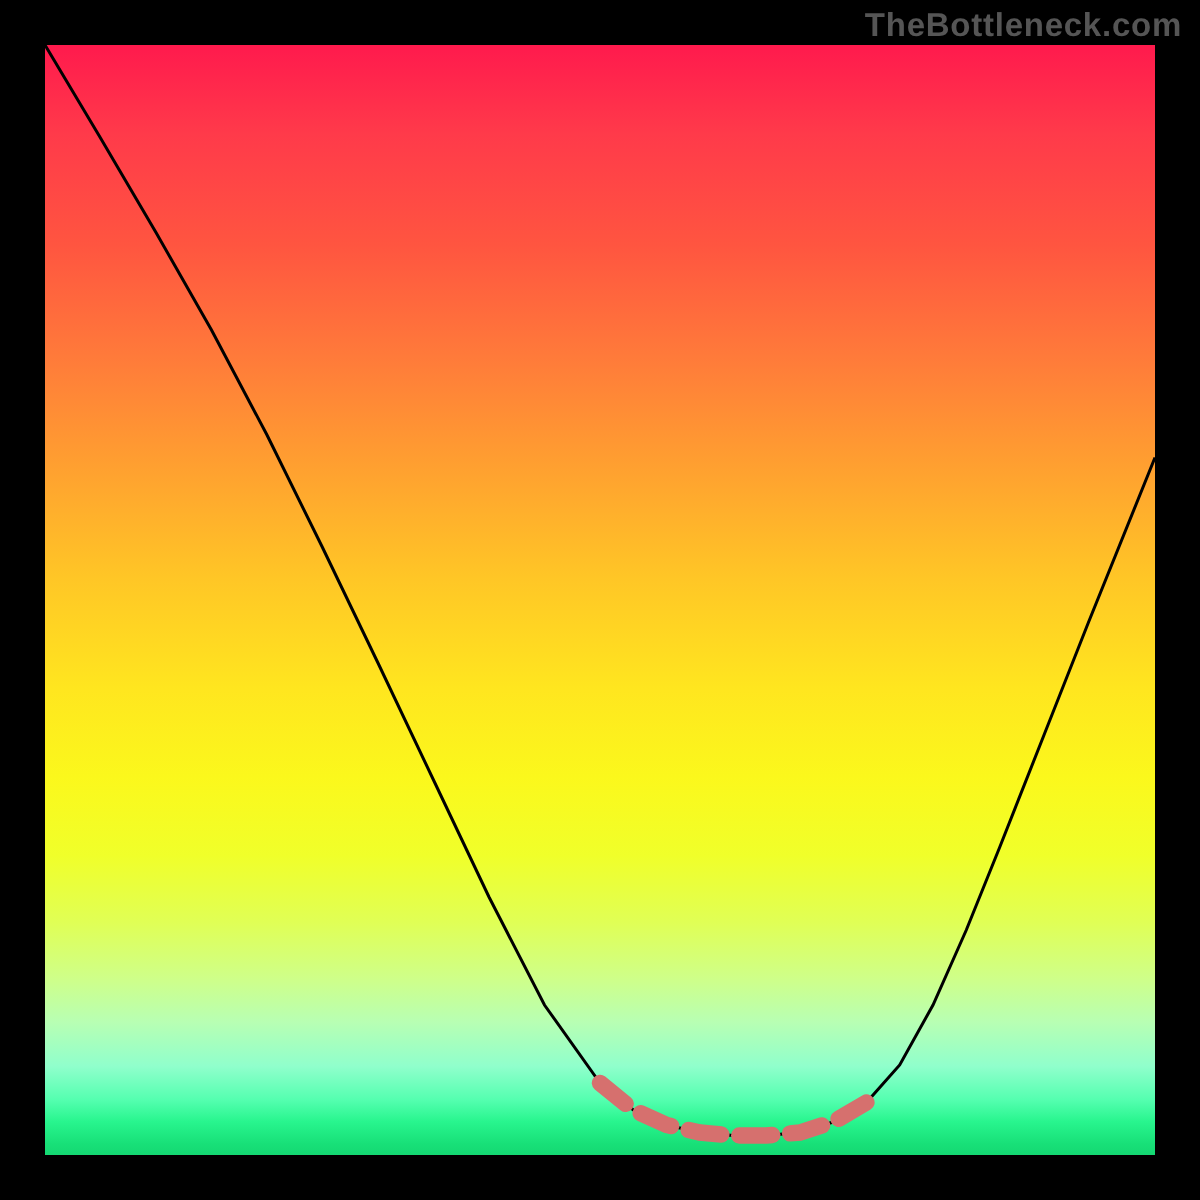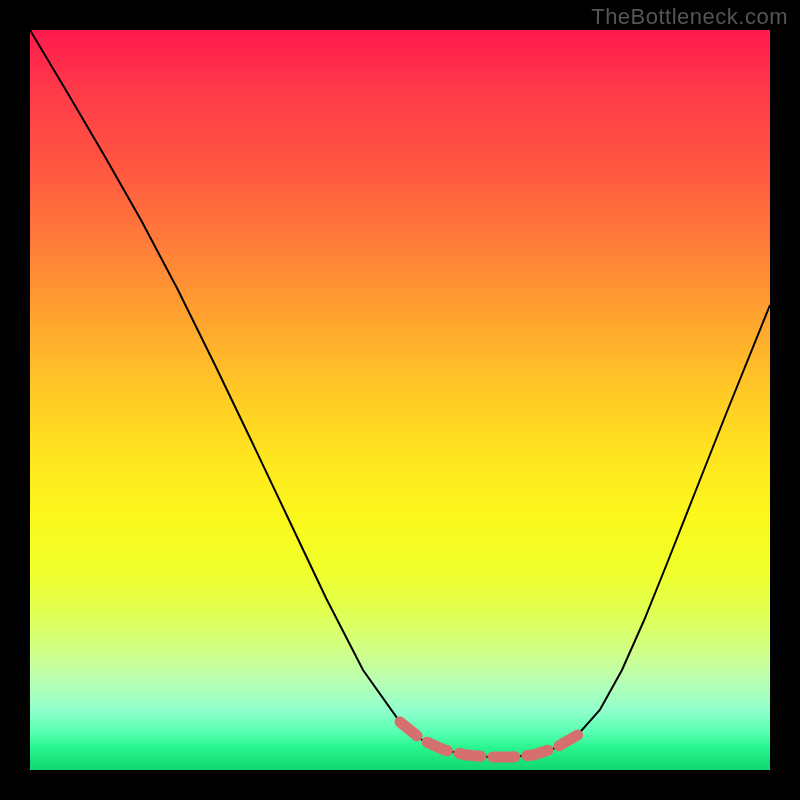--- a/index.html
+++ b/index.html
@@ -10,21 +10,21 @@
     background: #000;
     position: relative;
     font-family: Arial, Helvetica, sans-serif;
   }
   .watermark {
     position: absolute;
     top: 4px;
     right: 12px;
     color: #555;
     font-size: 22px;
-    font-weight: 400;
+    font-weight: 700;
     letter-spacing: 0.5px;
     z-index: 10;
   }
   .plot-area {
     position: absolute;
     left: 30px;
     top: 30px;
     width: 740px;
     height: 740px;
     background: linear-gradient(to bottom,

